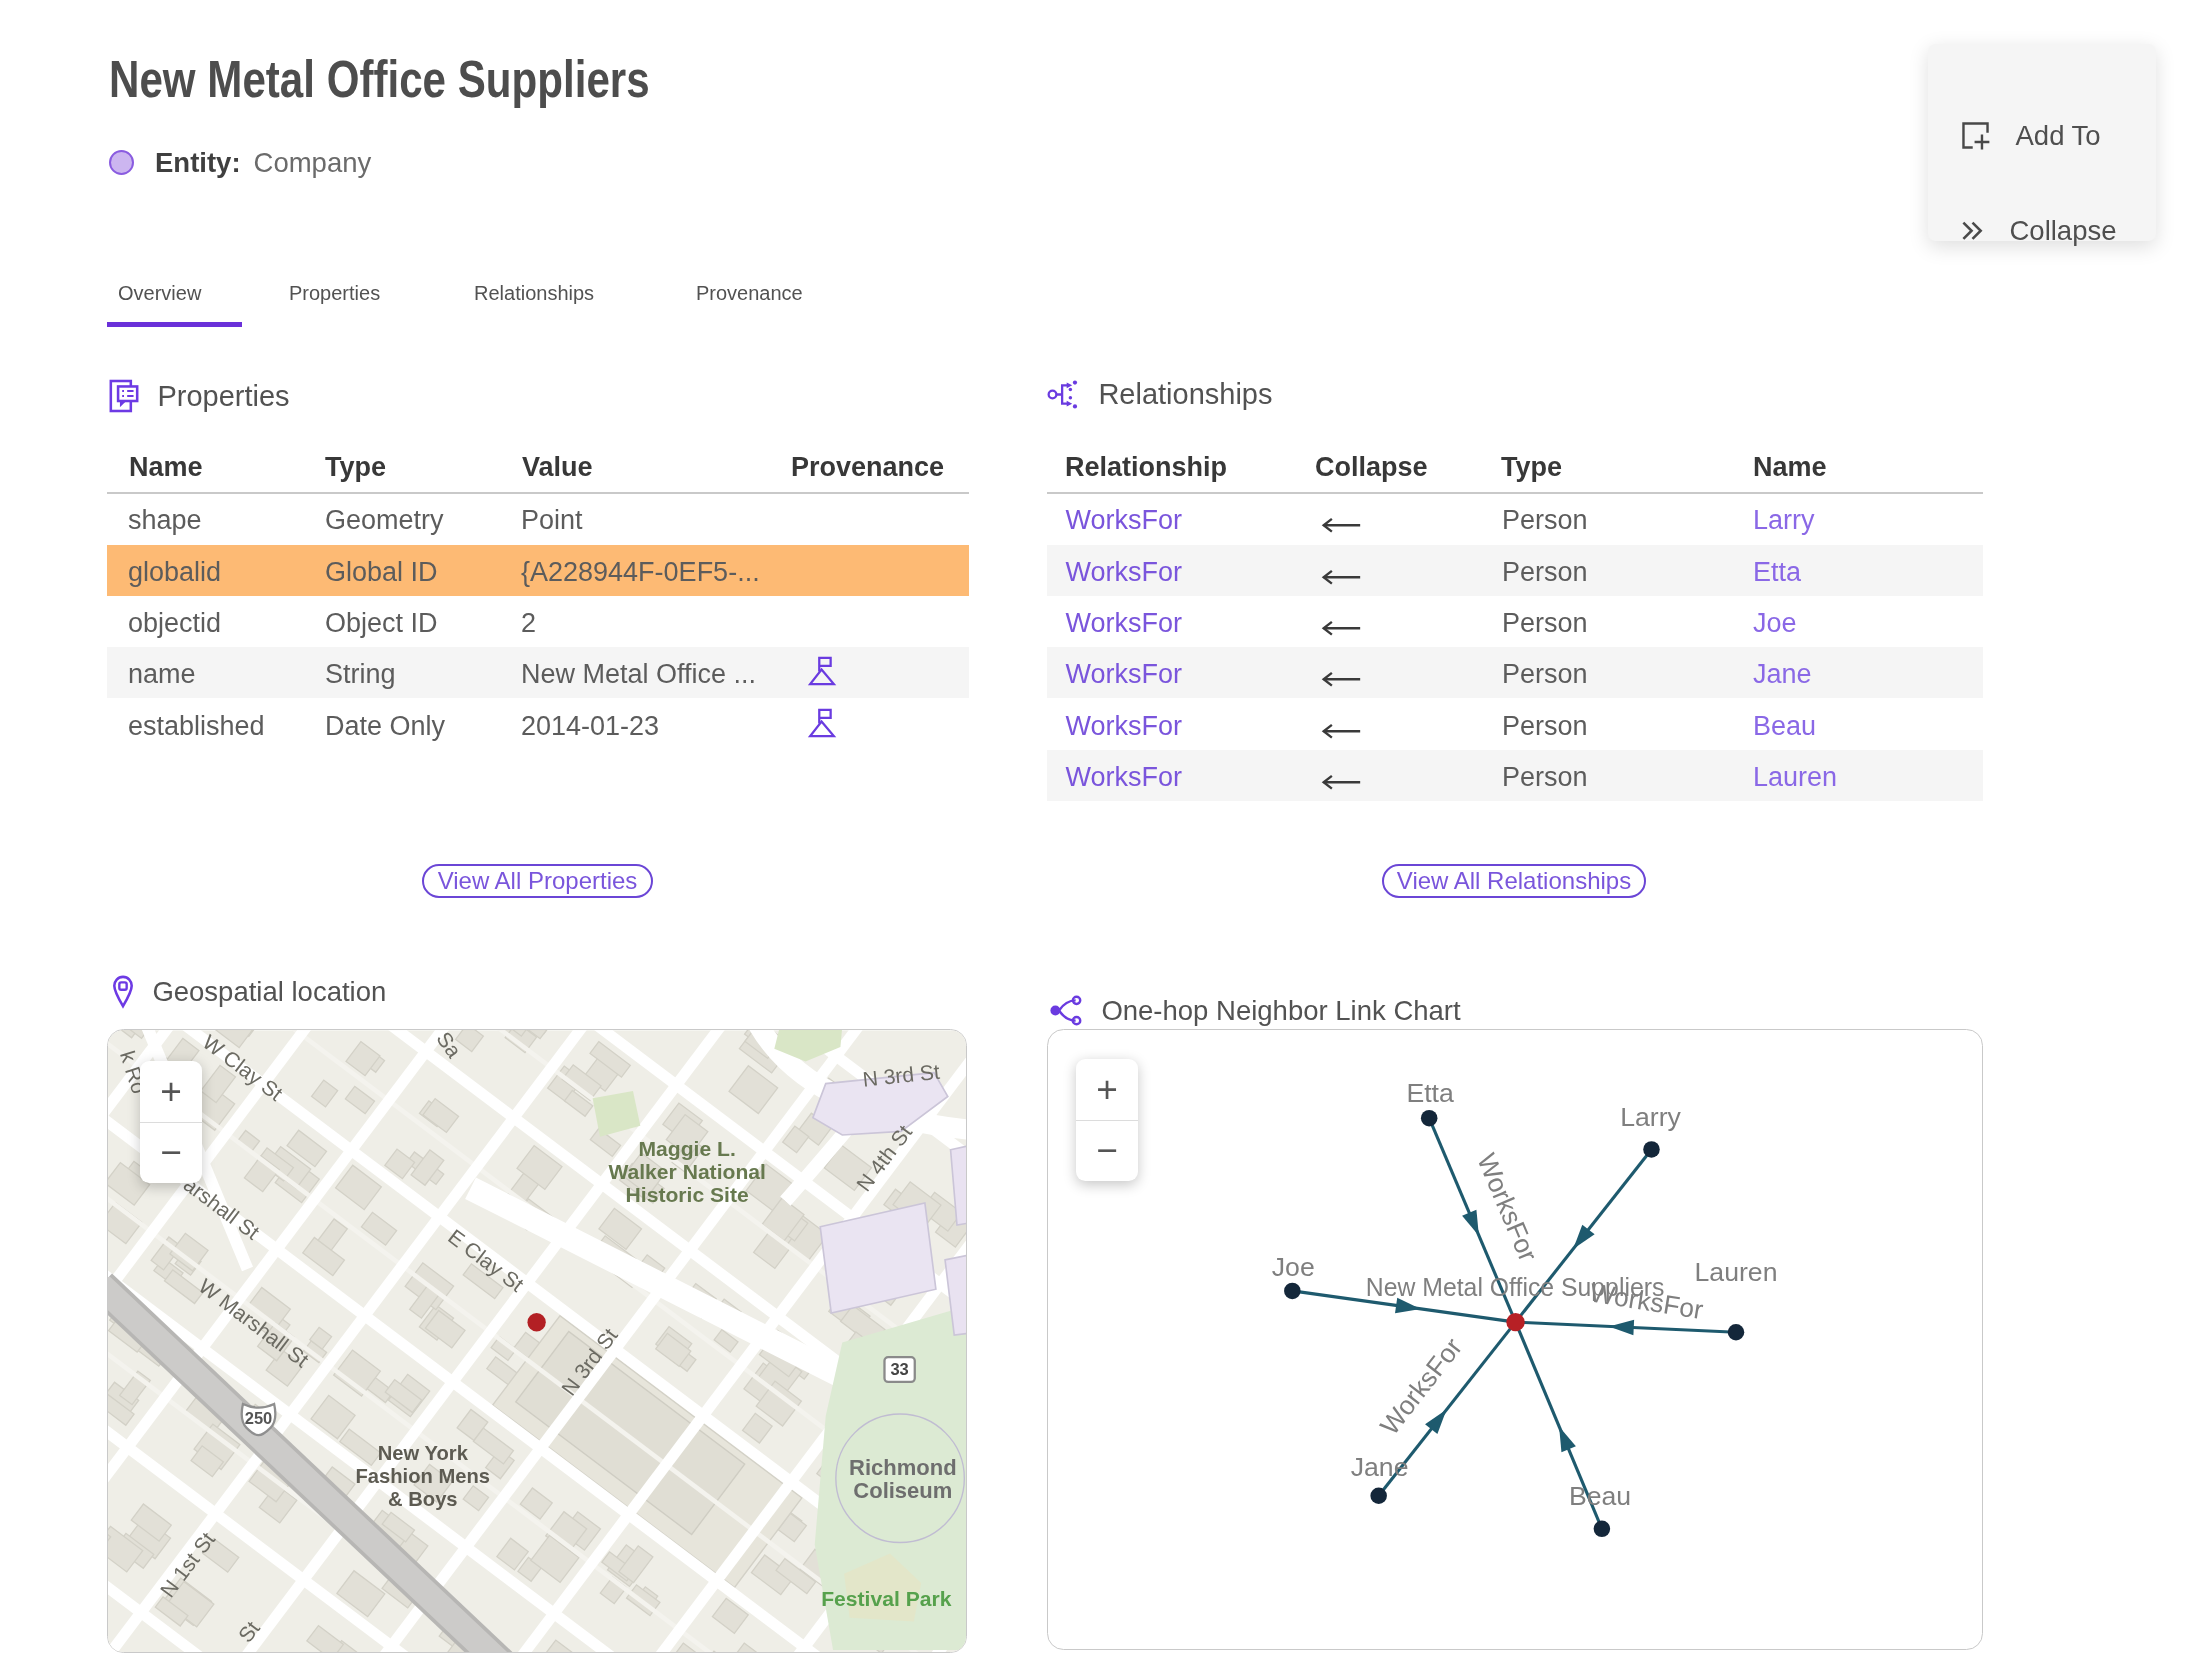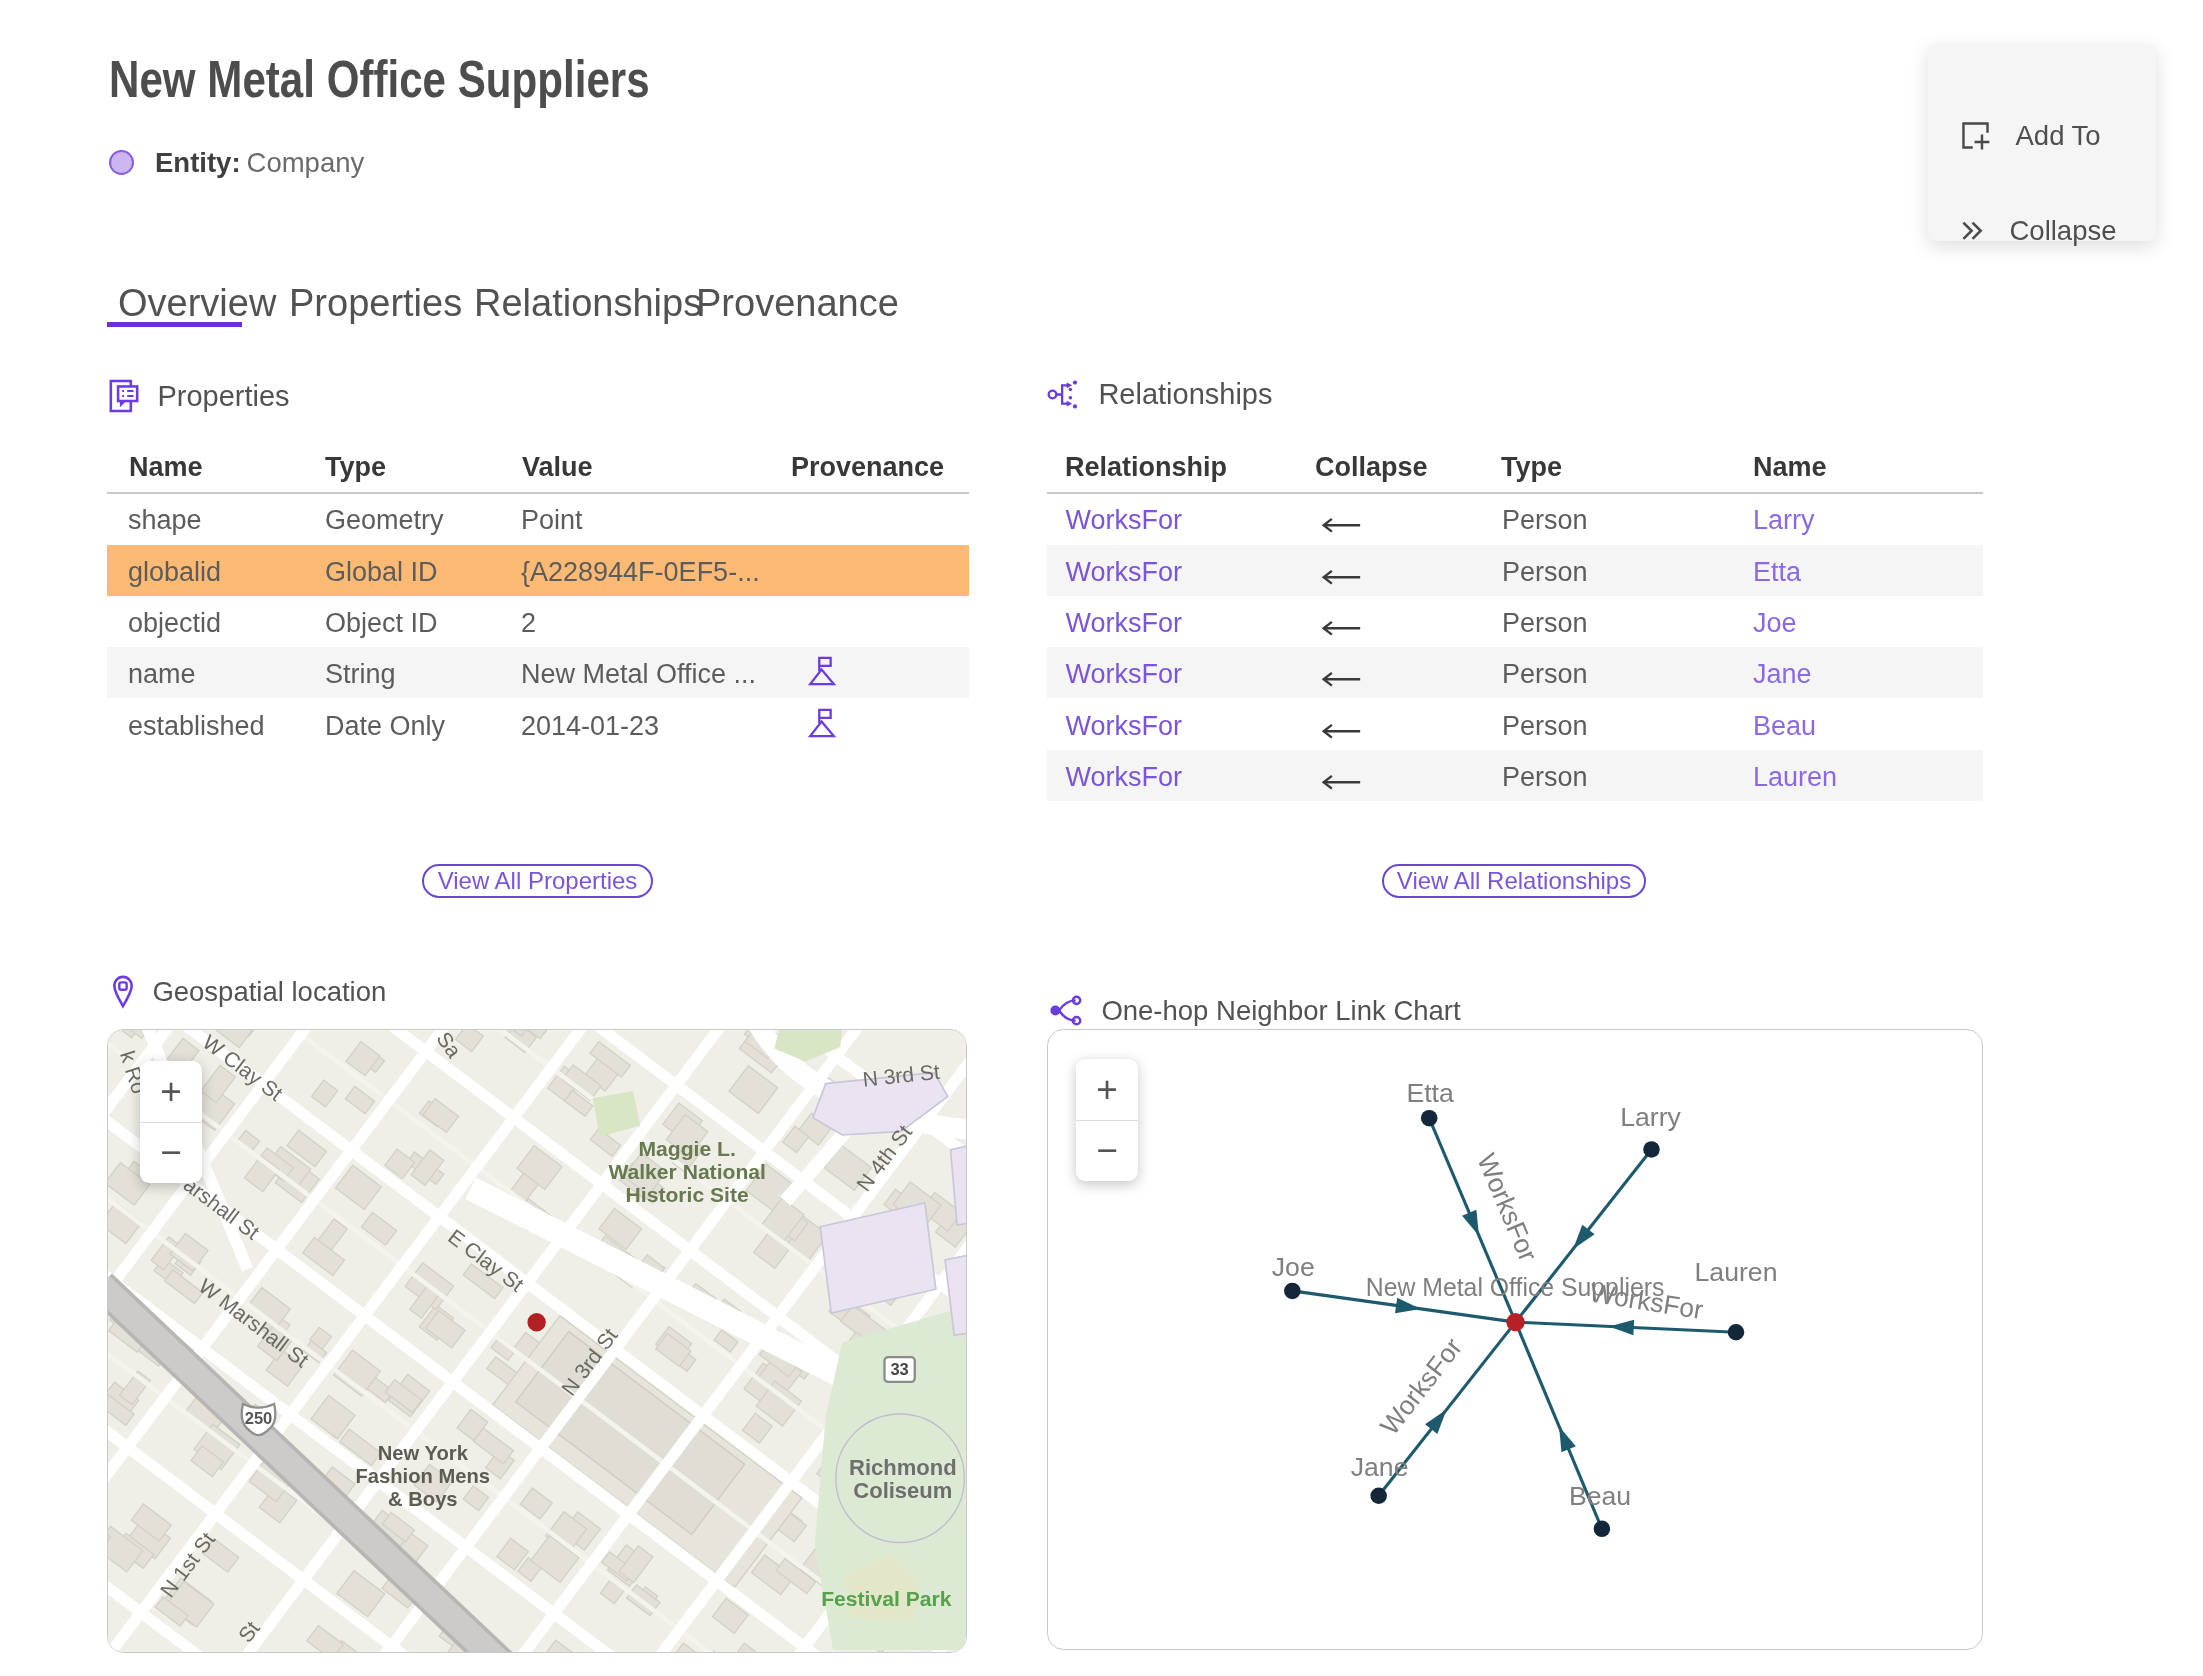--- a/index.html
+++ b/index.html
@@ -1,21 +1,21 @@
 <!DOCTYPE html>
 <html style="font-size:14.7px"><head><meta charset="utf-8">
 <style>
 * { margin:0; padding:0; box-sizing:border-box; }
 html,body { width:2204px; height:1677px; background:#fff; font-family:"Liberation Sans", sans-serif; position:relative; overflow:hidden; }
 h1 { position:absolute; left:109px; top:49px; font-size:52px; color:#4d4d4d; transform:scaleX(0.81); transform-origin:left top; white-space:nowrap; }
 .entity { position:absolute; left:109px; top:147px; height:31px; display:flex; align-items:center; }
 .edot { width:25px; height:25px; border-radius:50%; background:#ccb6f0; border:2.8px solid #8a5ce0; margin-right:21px; }
 .elabel { font-size:27.5px; color:#3f3f3f; font-weight:bold; }
-.eval { font-size:27.5px; color:#6b6b6b; margin-left:6px; }
-.tab { position:absolute; top:282px; font-size:38px; color:#525252; }
+.eval { font-size:27.5px; color:#6b6b6b; margin-left:13px; }
+.tab { position:absolute; top:282px; font-size:20px; color:#525252; }
 .tabline { position:absolute; left:107px; top:322px; width:135px; height:4.6px; background:#6a30d9; }
 .sechead { position:absolute; display:flex; align-items:center; font-size:29px; color:#525252; }
 .sechead .ic { margin-right:18.4px; display:flex; }
 .sechead2 { font-size:27.5px; }
 .thead { position:absolute; font-size:27px; font-weight:bold; color:#383838; white-space:nowrap; }
 .hline { position:absolute; height:1.8px; background:#c9c9c9; }
 .prow { position:absolute; left:107px; width:862px; height:51px; font-size:27px; color:#5c5c5c; }
 .prow div { position:absolute; top:12px; white-space:nowrap; }
 .c1 { left:21px; } .c2 { left:218px; } .c3 { left:414px; }
 .pf { left:700px; top:7.3px !important; }

